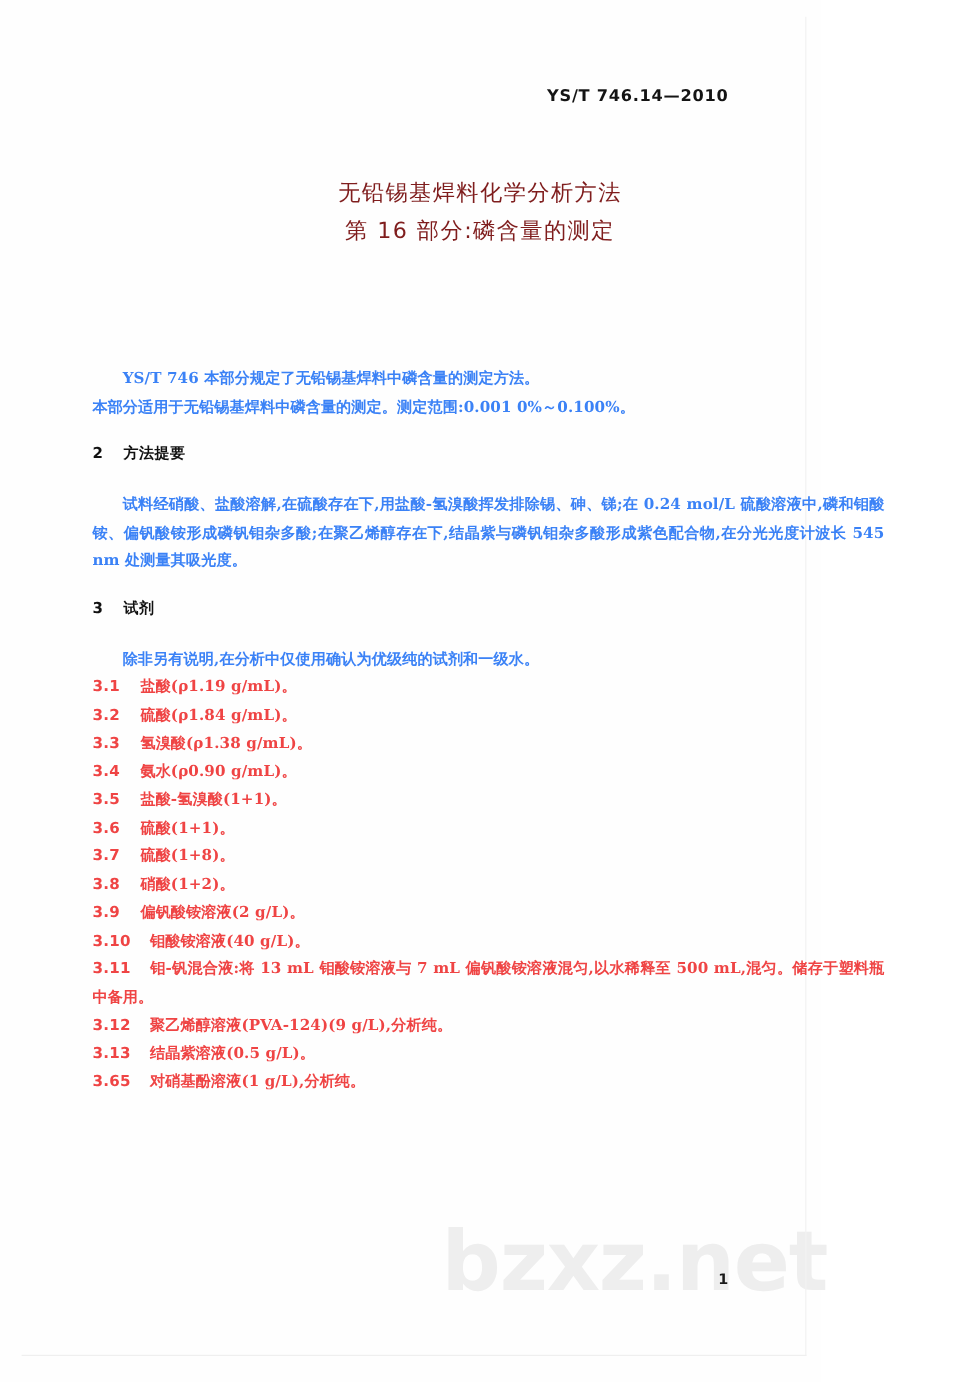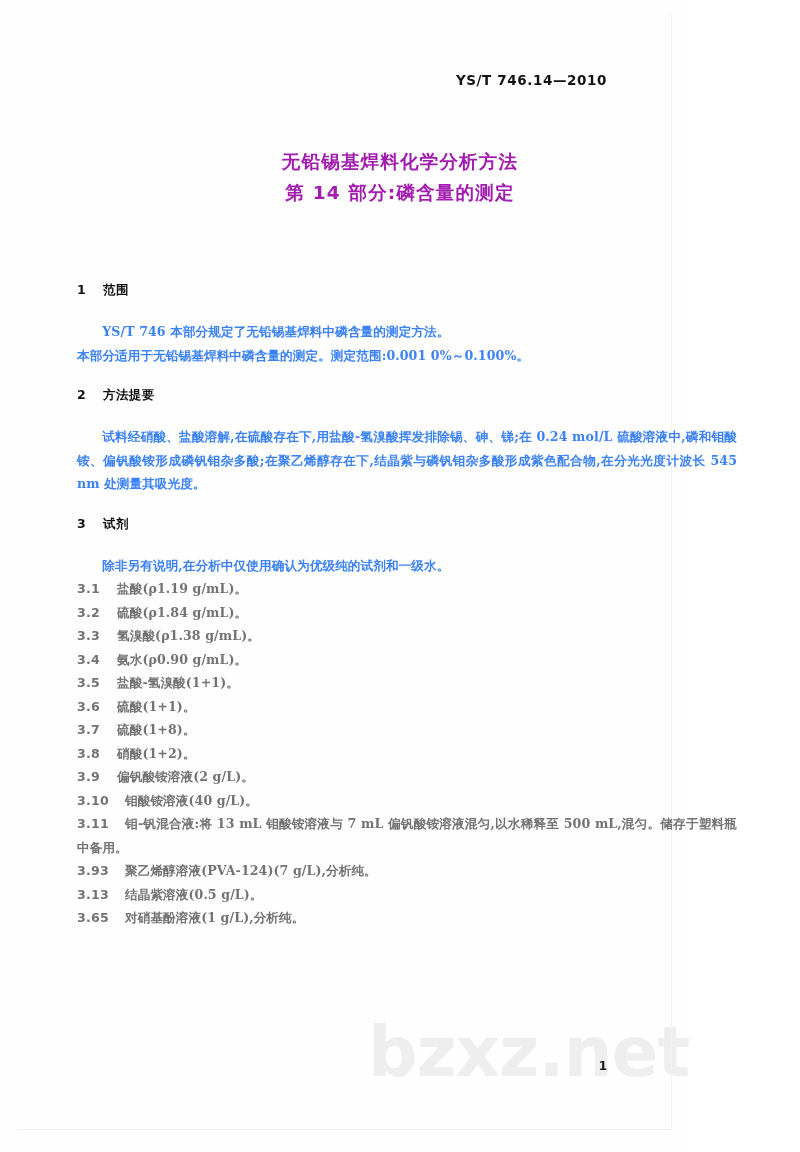--- a/index.html
+++ b/index.html
@@ -79,24 +79,24 @@
   .doc-title {
     position: absolute;
     left: 0;
     top: 146px;
     width: 800px;
     text-align: center;
   }
   .doc-title .tline {
     font-family: "DejaVu Sans", "Liberation Sans", sans-serif;
     font-size: 18.5px;
-    font-weight: 700;
+    font-weight: 400;
     letter-spacing: 1.2px;
     line-height: 31px;
-    color: #a21caf;
+    color: #7f1d1d;
     white-space: nowrap;
   }
 
   
   .body-block {
     position: absolute;
     left: 77px;
     top: 282px;
     width: 660px;
   }
@@ -120,21 +120,21 @@
     text-align: justify;
     letter-spacing: 0.1px;
   }
   .para.indent { text-indent: 2em; }
 
   .item {
     font-family: "DejaVu Serif", "Liberation Serif", serif;
     font-size: 12.6px;
     font-weight: 700;
     line-height: 23.5px;
-    color: #737373;
+    color: #ef4444;
     text-align: justify;
     letter-spacing: 0.1px;
     display: block;
   }
   .item .inum {
     font-family: "DejaVu Sans", "Liberation Sans", sans-serif;
     font-weight: 700;
     display: inline-block;
     min-width: 40px;
     letter-spacing: 0.2px;
@@ -164,28 +164,25 @@
 
   <div id="page-edge-right"></div>
   <div id="page-edge-bottom"></div>
 
   <div id="content">
 
     <div class="running-head">YS/T 746.14—2010</div>
 
     <div class="doc-title">
       <div class="tline">无铅锡基焊料化学分析方法</div>
-      <div class="tline">第 14 部分:磷含量的测定</div>
+      <div class="tline">第 16 部分:磷含量的测定</div>
     </div>
 
     <div class="body-block">
 
-      <div class="sec-head">
-        <span class="num">1</span><span>范围</span>
-      </div>
       <div class="gap-after-head"></div>
       <div class="para indent">YS/T 746 本部分规定了无铅锡基焊料中磷含量的测定方法。</div>
       <div class="para">本部分适用于无铅锡基焊料中磷含量的测定。测定范围:0.001 0%～0.100%。</div>
 
       <div class="gap-sec"></div>
 
       <div class="sec-head">
         <span class="num">2</span><span>方法提要</span>
       </div>
       <div class="gap-after-head"></div>
@@ -203,21 +200,21 @@
       <div class="item"><span class="inum">3.2</span><span>硫酸(ρ1.84 g/mL)。</span></div>
       <div class="item"><span class="inum">3.3</span><span>氢溴酸(ρ1.38 g/mL)。</span></div>
       <div class="item"><span class="inum">3.4</span><span>氨水(ρ0.90 g/mL)。</span></div>
       <div class="item"><span class="inum">3.5</span><span>盐酸-氢溴酸(1+1)。</span></div>
       <div class="item"><span class="inum">3.6</span><span>硫酸(1+1)。</span></div>
       <div class="item"><span class="inum">3.7</span><span>硫酸(1+8)。</span></div>
       <div class="item"><span class="inum">3.8</span><span>硝酸(1+2)。</span></div>
       <div class="item"><span class="inum">3.9</span><span>偏钒酸铵溶液(2 g/L)。</span></div>
       <div class="item"><span class="inum wide">3.10</span><span>钼酸铵溶液(40 g/L)。</span></div>
       <div class="item"><span class="inum wide">3.11</span><span>钼-钒混合液:将 13 mL 钼酸铵溶液与 7 mL 偏钒酸铵溶液混匀,以水稀释至 500 mL,混匀。储存于塑料瓶中备用。</span></div>
-      <div class="item"><span class="inum wide">3.93</span><span>聚乙烯醇溶液(PVA-124)(7 g/L),分析纯。</span></div>
+      <div class="item"><span class="inum wide">3.12</span><span>聚乙烯醇溶液(PVA-124)(9 g/L),分析纯。</span></div>
       <div class="item"><span class="inum wide">3.13</span><span>结晶紫溶液(0.5 g/L)。</span></div>
       <div class="item"><span class="inum wide">3.65</span><span>对硝基酚溶液(1 g/L),分析纯。</span></div>
 
     </div>
 
     <div class="page-number">1</div>
 
   </div>
 </div>
 

